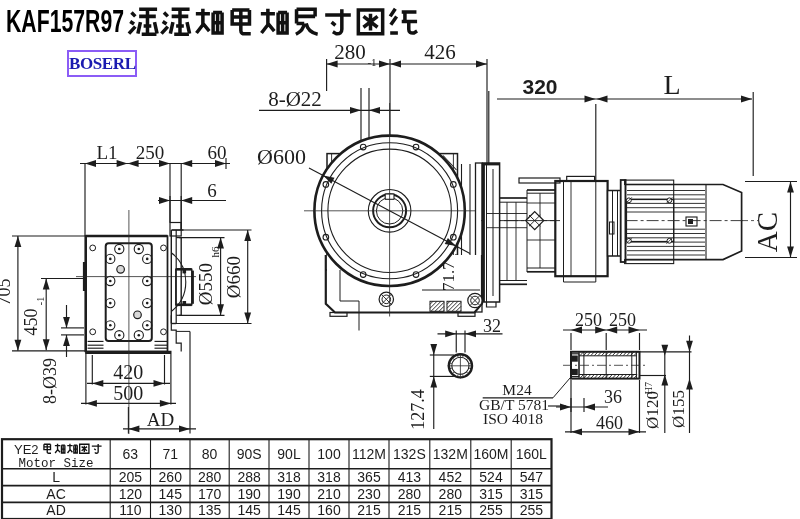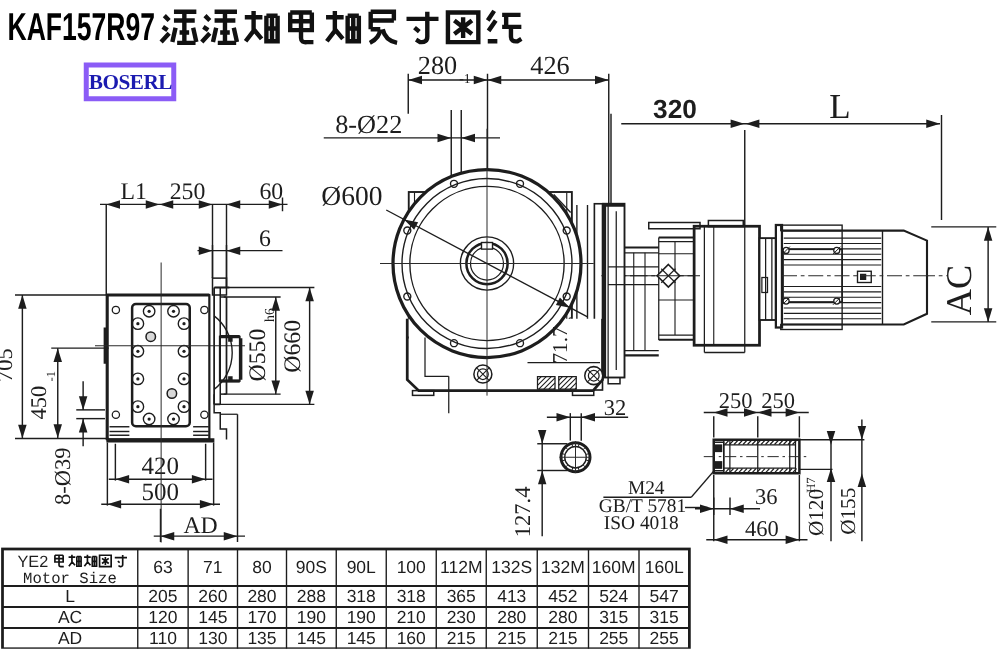--- a/index.html
+++ b/index.html
@@ -1,17 +1,17 @@
 <!DOCTYPE html>
 <html><head><meta charset="utf-8">
 <style>
 html,body{margin:0;padding:0;background:#ffffff;}
 body{width:800px;height:519px;position:relative;overflow:hidden;
       font-family:"Liberation Sans",sans-serif;}
-#logo{position:absolute;left:67px;top:50px;width:66px;height:23px;border:4px solid #8b5cf6;
+#logo{position:absolute;left:67px;top:50px;width:66px;height:23px;border:2px solid #8b5cf6;
        color:#1b1bb0;font-family:"Liberation Serif",serif;font-weight:bold;font-size:17px;letter-spacing:-0.4px;
        text-align:center;line-height:23px;}
 </style></head>
 <body>
 <div id="logo">BOSERL</div>
 <svg width="800" height="519" style="position:absolute;left:0;top:0">
 <defs>
 <g id="g1">
         <path d="M14,22 L26,34 M10,50 L22,58 M6,88 L26,66 M38,12 H94 M38,34 H90 M64,12 V90 M42,52 L34,88 M86,52 L94,88 M52,64 L76,64 M46,90 H92" stroke="#111" stroke-width="11" fill="none"></path>
       </g>

